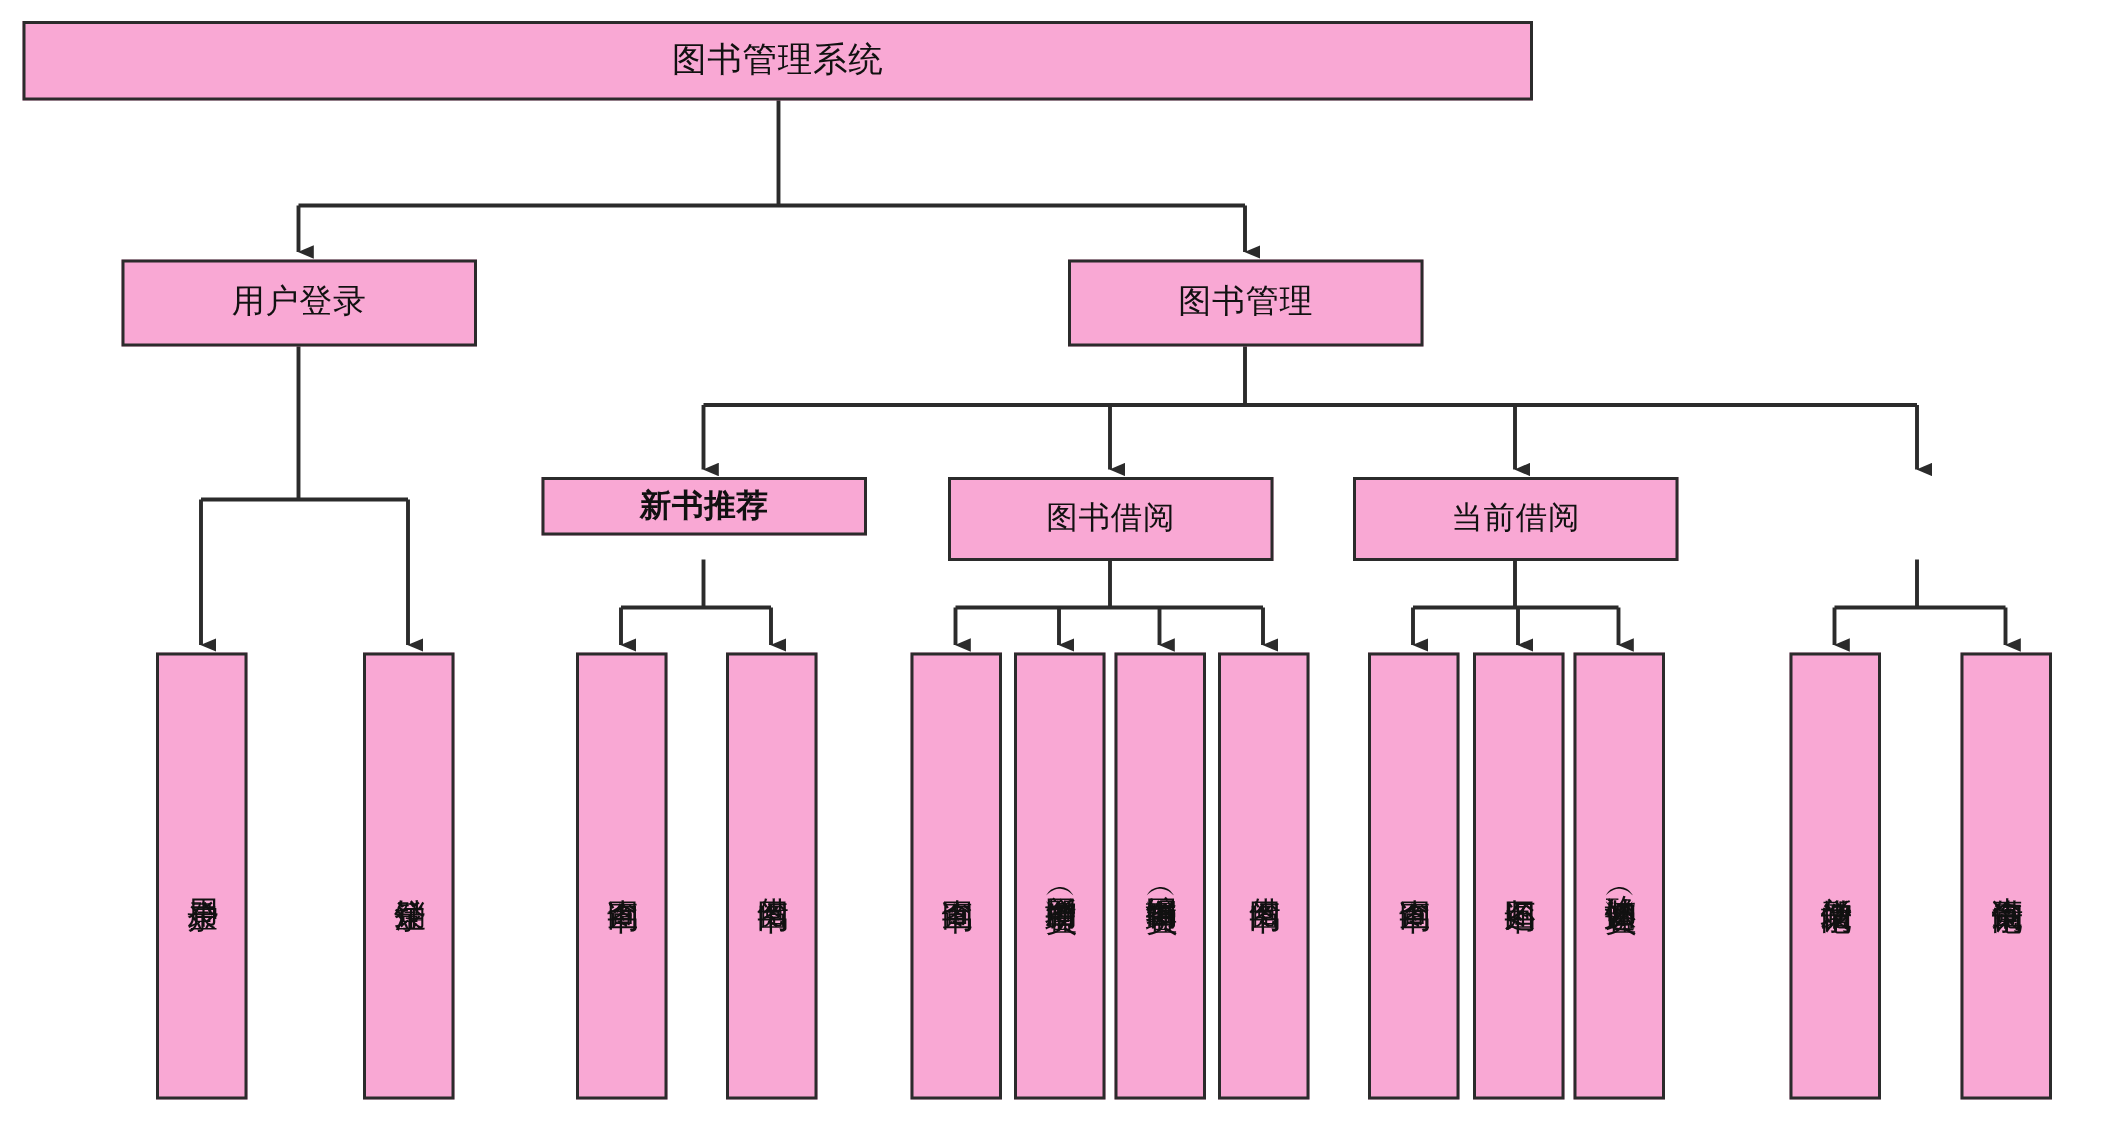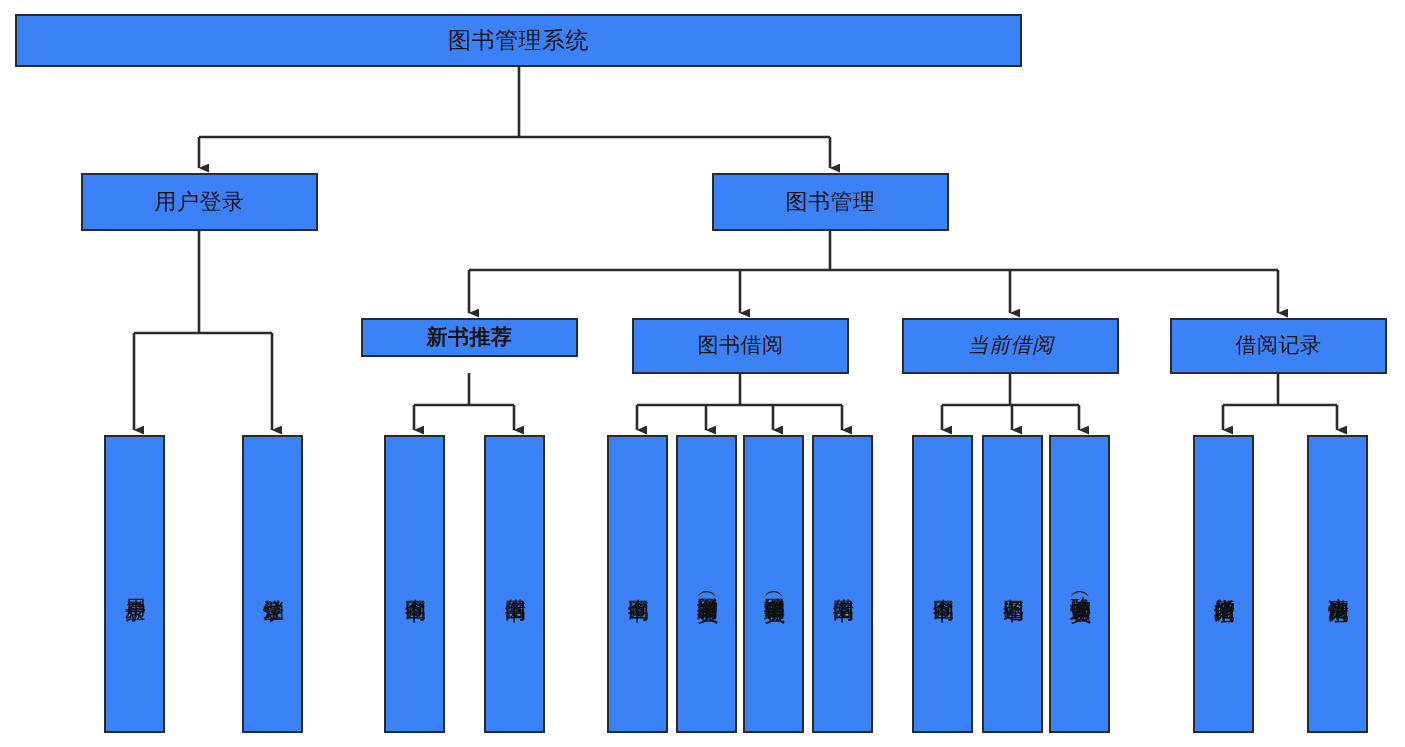--- a/index.html
+++ b/index.html
@@ -21,21 +21,21 @@
     position: absolute;
     left: 0;
     top: 0;
     width: 1405px;
     height: 747px;
   }
   .node-box {
     position: absolute;
     box-sizing: border-box;
     border: 2.5px solid #2b2b2b;
-    background: #3b82f6;
+    background: #f9a8d4;
     display: flex;
     align-items: center;
     justify-content: center;
     color: #111111;
     text-align: center;
   }
   .node-label {
     display: block;
     line-height: 1.12;
     letter-spacing: 0.5px;
@@ -130,25 +130,22 @@
   <div class="node-box lvl2" style="left:712px; top:173px; width:237px; height:58px;">
     <span class="node-label">图书管理</span>
   </div>
 
   <div class="node-box lvl3" style="left:361px; top:318px; width:217px; height:39px;font-weight:bold;">
     <span class="node-label">新书推荐</span>
   </div>
   <div class="node-box lvl3" style="left:632px; top:318px; width:217px; height:56px;text-align:center;">
     <span class="node-label">图书借阅</span>
   </div>
-  <div class="node-box lvl3" style="left:902px; top:318px; width:217px; height:56px;font-style:italic;">
+  <div class="node-box lvl3" style="left:902px; top:318px; width:217px; height:56px;">
     <span class="node-label">当前借阅</span>
-  </div>
-  <div class="node-box lvl3" style="left:1170px; top:318px; width:217px; height:56px;">
-    <span class="node-label">借阅记录</span>
   </div>
 
   <div class="node-box leaf" style="left:104px; top:435px; width:61px; height:298px;">
     <span class="node-label">用户登录</span>
   </div>
   <div class="node-box leaf" style="left:242px; top:435px; width:61px; height:298px;">
     <span class="node-label">注销登录</span>
   </div>
 
   <div class="node-box leaf" style="left:384px; top:435px; width:61px; height:298px;">

